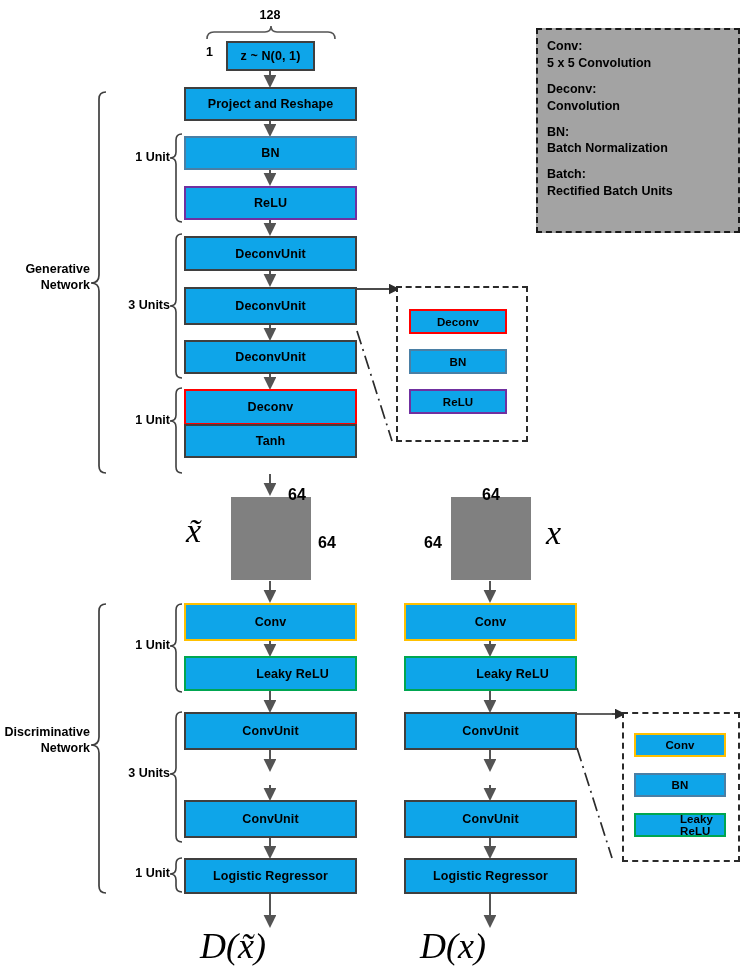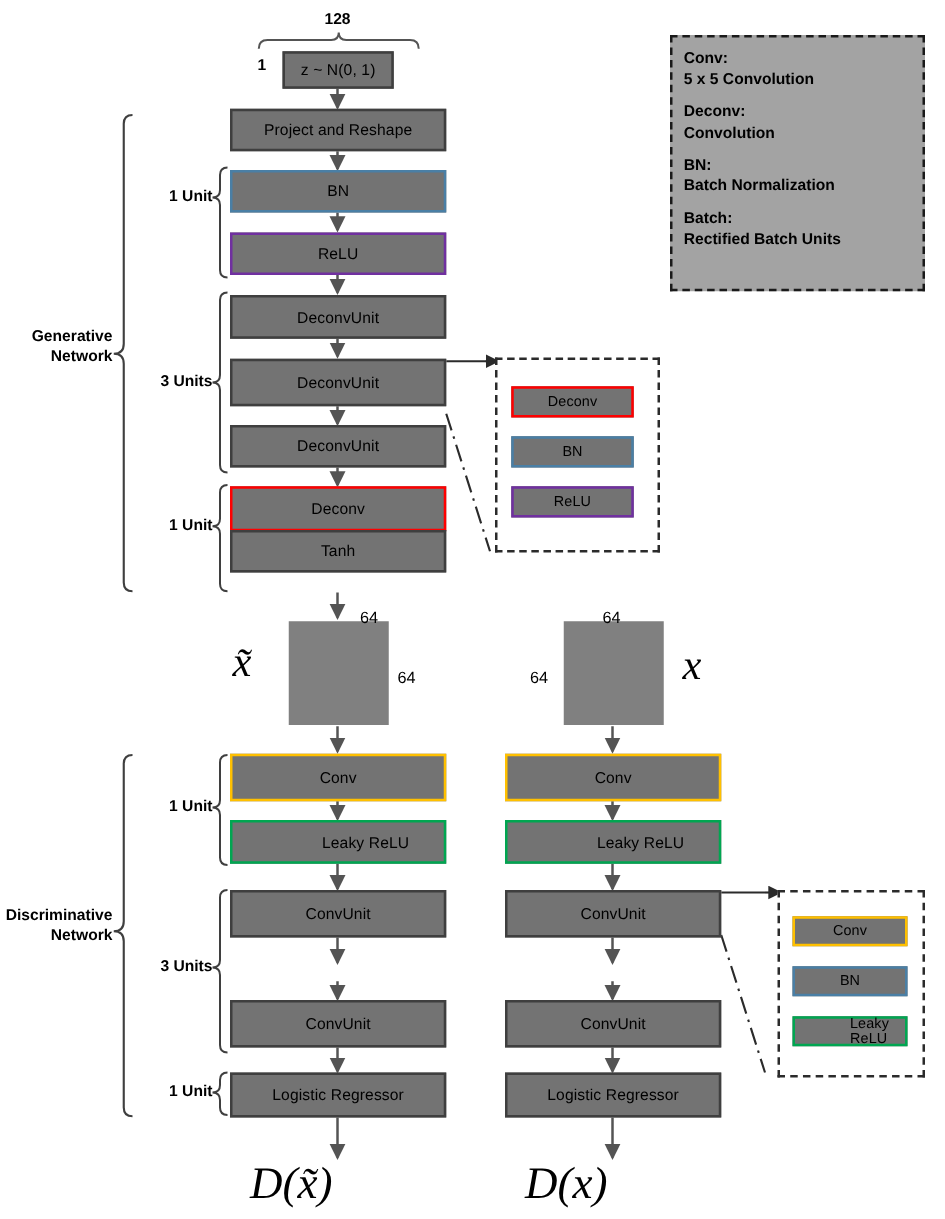--- a/index.html
+++ b/index.html
@@ -3,32 +3,32 @@
 <meta charset="utf-8">
 <style>
   html,body{margin:0;padding:0;background:#ffffff;}
   body{width:756px;height:975px;position:relative;
        font-family:"Liberation Sans","DejaVu Sans",sans-serif;
        color:#000;overflow:hidden;}
   .stage{position:absolute;left:0;top:0;width:756px;height:975px;}
 
   
   .node{position:absolute;box-sizing:border-box;border:2px solid #3f3f3f;
-        background:#737373;display:flex;align-items:center;justify-content:center;
-        font-weight:normal;font-size:12.5px;letter-spacing:.1px;}
+        background:#0ea5e9;display:flex;align-items:center;justify-content:center;
+        font-weight:bold;font-size:12.5px;letter-spacing:.1px;}
   .node.sm{font-size:11.5px;}
   .node.blue{border-color:#4a7fa5;}
   .node.purple{border-color:#7030a0;}
   .node.red{border-color:#ff0000;}
   .node.gold{border-color:#ffc000;}
   .node.green{border-color:#00a651;padding-left:44px;}
 
   
   .imgsq{position:absolute;background:#808080;}
-  .dimlbl{position:absolute;font-size:13px;font-weight:normal;}
+  .dimlbl{position:absolute;font-size:16px;font-weight:bold;}
 
   
   .math{position:absolute;font-family:"Liberation Serif","DejaVu Serif",serif;
         font-style:italic;}
 
   
   .lbl{position:absolute;font-size:12.5px;font-weight:bold;line-height:1.25;}
   .lbl.right{text-align:right;}
   .lbl.ctr{text-align:center;}
 

